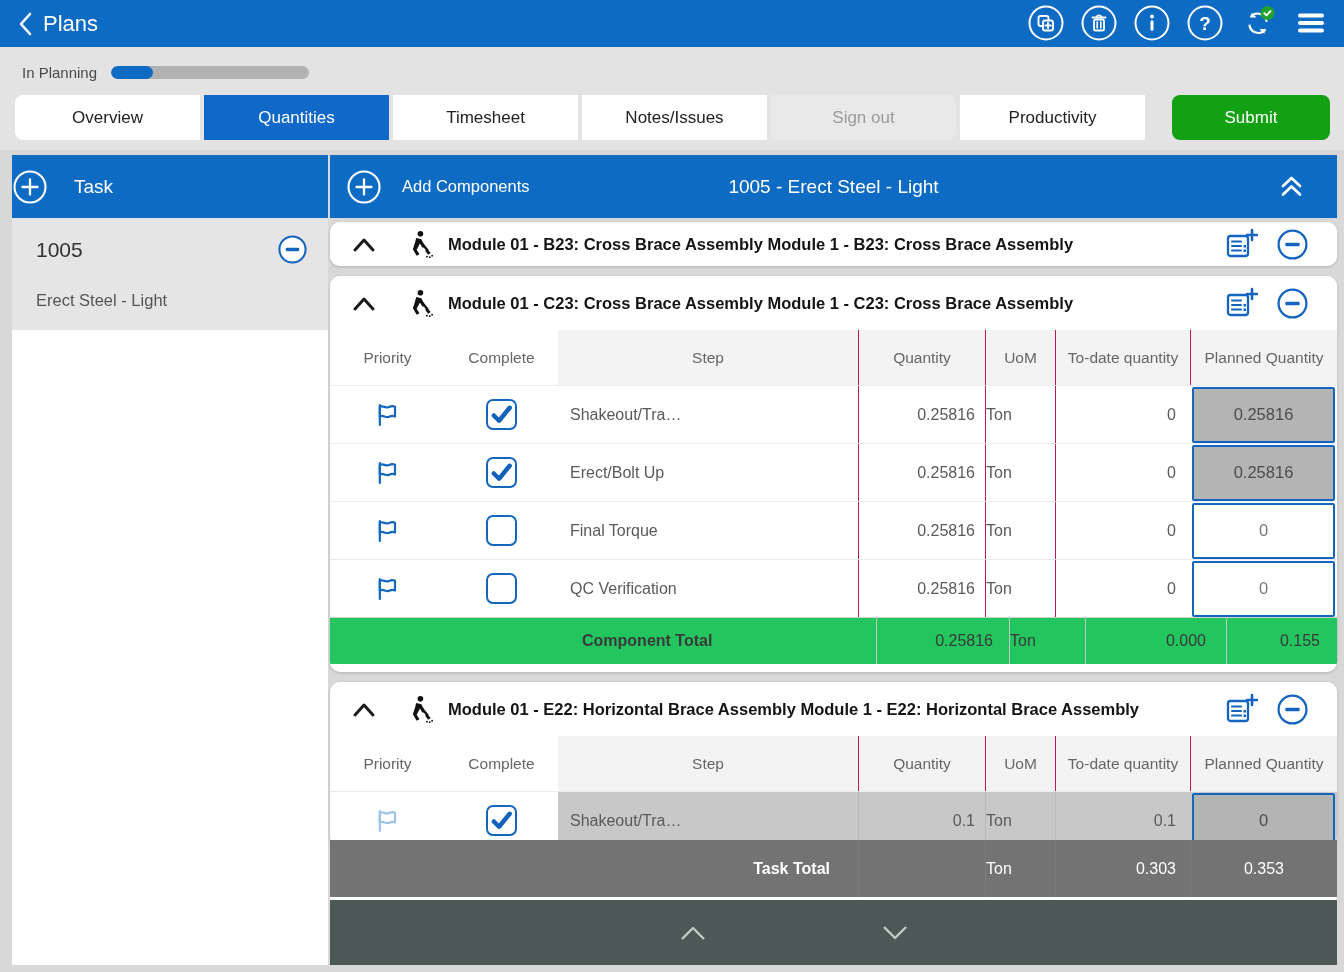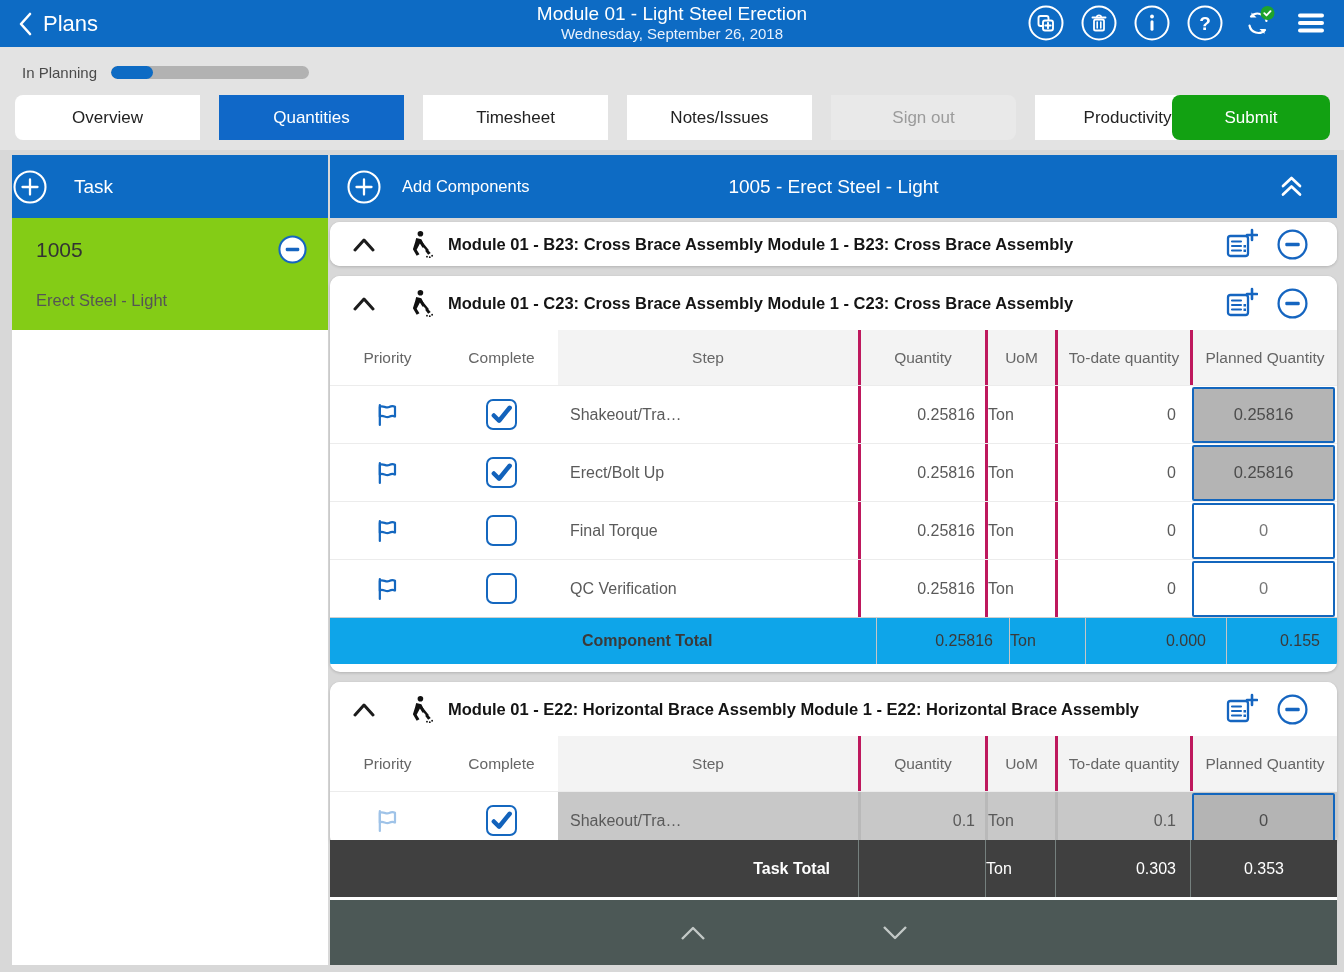--- a/index.html
+++ b/index.html
@@ -26,41 +26,41 @@
   .topbar-icons { position:absolute; right:14px; top:4px; display:flex; align-items:center; gap:15px; }
   .tb-icon { width:38px; height:38px; cursor:pointer; }
 
   
   .upper { position:absolute; top:47px; left:0; width:1344px; height:103px; background:#e3e3e3; }
   .status-row { display:flex; align-items:center; gap:14px; padding:17px 0 0 22px; }
   .status-label { font-size:15px; color:#4a4a4a; }
   .progress-track { width:198px; height:13px; background:#b2b2b2; border-radius:7px; overflow:hidden; }
   .progress-fill { width:21%; height:100%; background:#0d6bc4; border-radius:7px; }
 
-  .tab-row { position:absolute; top:48px; left:15px; display:flex; gap:19px; }
+  .tab-row { position:absolute; top:48px; left:15px; display:flex; gap:4px; }
   .tab {
     width:185px; height:45px; background:#fff; display:flex; align-items:center; justify-content:center;
     font-size:17px; font-weight:500; color:#222; cursor:pointer;
   }
   .tab.first { border-radius:8px 0 0 8px; }
   .tab.active { background:#1068c8; color:#fff; }
   .tab.disabled { background:#e9e9e9; color:#9b9b9b; border-radius:0 8px 8px 0; }
   .submit-btn {
     position:absolute; top:48px; right:14px; width:158px; height:45px;
     background:#12a112; color:#fff; font-size:17px; font-weight:500;
     border:none; border-radius:8px; display:flex; align-items:center; justify-content:center; cursor:pointer;
   }
 
   
   .sidebar { position:absolute; top:155px; left:12px; width:316px; height:810px; background:#fff; }
   .side-header {
     height:63px; background:#0d6bc4; color:#fff; display:flex; align-items:center; gap:26px; 
   }
   .side-header-label { font-size:19px; }
-  .task-item { background:#84cc16; padding:16px 20px 20px 24px; cursor:pointer; }
+  .task-item { background:#e5e5e5; padding:16px 20px 20px 24px; cursor:pointer; }
   .task-item-top { display:flex; align-items:center; justify-content:space-between; }
   .task-code { font-size:21px; color:#333; }
   .task-name { font-size:16.5px; color:#555; margin-top:26px; }
 
   
   .main { position:absolute; top:155px; left:330px; width:1007px; height:810px; }
   .main-header {
     height:63px; background:#0d6bc4; color:#fff; position:relative;
     display:flex; align-items:center; padding-left:16px; gap:20px;
   }
@@ -84,53 +84,53 @@
   .worker-icon { margin-left:28px; }
   .comp-title { font-size:16.5px; font-weight:600; color:#141414; margin-left:14px; white-space:nowrap; }
   .comp-actions { margin-left:auto; display:flex; align-items:center; gap:18px; padding-right:28px; }
   .comp-actions .act { cursor:pointer; }
 
   .trow { display:grid; grid-template-columns:115px 113px 300px 127px 70px 135px 147px; }
   .c { display:flex; align-items:center; font-size:16px; color:#5a5a5a; }
   .thead { height:55px; }
   .thead .c { font-size:15.5px; color:#666; justify-content:center; text-align:center; line-height:19px; }
   .thead .hc { background:#f3f3f3; }
-  .thead .hc.bl, .body-row .bl { border-left:3px solid #be185d; }
+  .thead .hc.bl, .body-row .bl { border-left:1px solid #be185d; }
   .body-row { height:58px; border-top:1px solid #ececec; }
   .cell-step { padding-left:12px; }
   .cell-qty { justify-content:flex-end; padding-right:10px; }
   .cell-uom { }
   .cell-todate { justify-content:flex-end; padding-right:14px; }
   .cell-center { justify-content:center; }
 
   .qty-input {
     width:143px; height:56px; margin:0 2px; border:2.5px solid #1366bd; border-radius:2px;
     text-align:center; font-size:16.5px; font-family:"Liberation Sans",sans-serif; color:#777; background:#fff; outline:none;
   }
   .qty-input.locked { background:#b4b4b4; color:#4c4c4c; }
 
-  .total-row { height:47px; background:#0ea5e9; border-top:1px solid #cfcfcf;gap:6px; }
+  .total-row { height:47px; background:#22c55e; border-top:1px solid #cfcfcf;gap:6px; }
   .total-row .c { color:#3a3a3a; }
   .total-label { font-weight:bold; color:#222; padding-left:12px; font-size:16px; }
   .total-dim { color:#909090; }
   .total-row .bl2 { border-left:1px solid #c6c6c6; }
 
   .greyed > .gc { background:#c8c8c8; }
   .greyed .bl { border-left-color:#b9b9b9; }
 
   
   .checkbox {
     width:31px; height:31px; border:2.5px solid #1467bf; border-radius:7px;
     display:flex; align-items:center; justify-content:center; cursor:pointer; background:#fff;
   }
   .flag-btn { cursor:pointer; }
 
   
   .task-total {
-    position:absolute; top:685px; left:0; width:1007px; height:57px; background:#404040; color:#fff;
+    position:absolute; top:685px; left:0; width:1007px; height:57px; background:#737373; color:#fff;
     display:grid; grid-template-columns:528px 127px 70px 135px 147px;
   }
   .task-total .c { color:#fff; font-size:16px; }
   .tt-label { justify-content:flex-end; padding-right:28px; font-weight:600; font-size:16.5px; }
   .tt-sep { border-left:1px solid #75807e; }
   .white-gap { position:absolute; top:742px; left:0; width:1007px; height:3px; background:#fff; }
   .navbar {
     position:absolute; top:745px; left:0; width:1007px; height:65px; background:#4c5856;
     display:flex; align-items:center; justify-content:center; gap:172px; transform:none;
   }
@@ -139,24 +139,20 @@
 </style>
 </head>
 <body>
 
 <div class="topbar">
   <div class="back-group">
     <svg width="15" height="26" viewBox="0 0 15 26">
         <polyline points="12,3 3,13 12,23" fill="none" stroke="#fff" stroke-width="2.6" stroke-linecap="round" stroke-linejoin="round"></polyline>
       </svg>
     <span class="back-label">Plans</span>
-  </div>
-  <div class="title-block">
-    <div class="title-main">Module 01 - Light Steel Erection</div>
-    <div class="title-date">Wednesday, September 26, 2018</div>
   </div>
   <div class="topbar-icons">
     <svg class="tb-icon" viewBox="0 0 38 38">
       <circle cx="19" cy="19" r="16.5" fill="none" stroke="#fff" stroke-width="2"></circle>
       <rect x="11.5" y="12" width="10" height="10" rx="2" fill="none" stroke="#fff" stroke-width="1.9"></rect>
       <rect x="16" y="16.5" width="10" height="10" rx="2" fill="#0d6bc4" stroke="#fff" stroke-width="1.9"></rect>
       <path d="M21 18.8v5.4 M18.3 21.5h5.4" stroke="#fff" stroke-width="1.9" stroke-linecap="round"></path>
     </svg>
     <svg class="tb-icon" viewBox="0 0 38 38">
       <circle cx="19" cy="19" r="16.5" fill="none" stroke="#fff" stroke-width="2"></circle>

